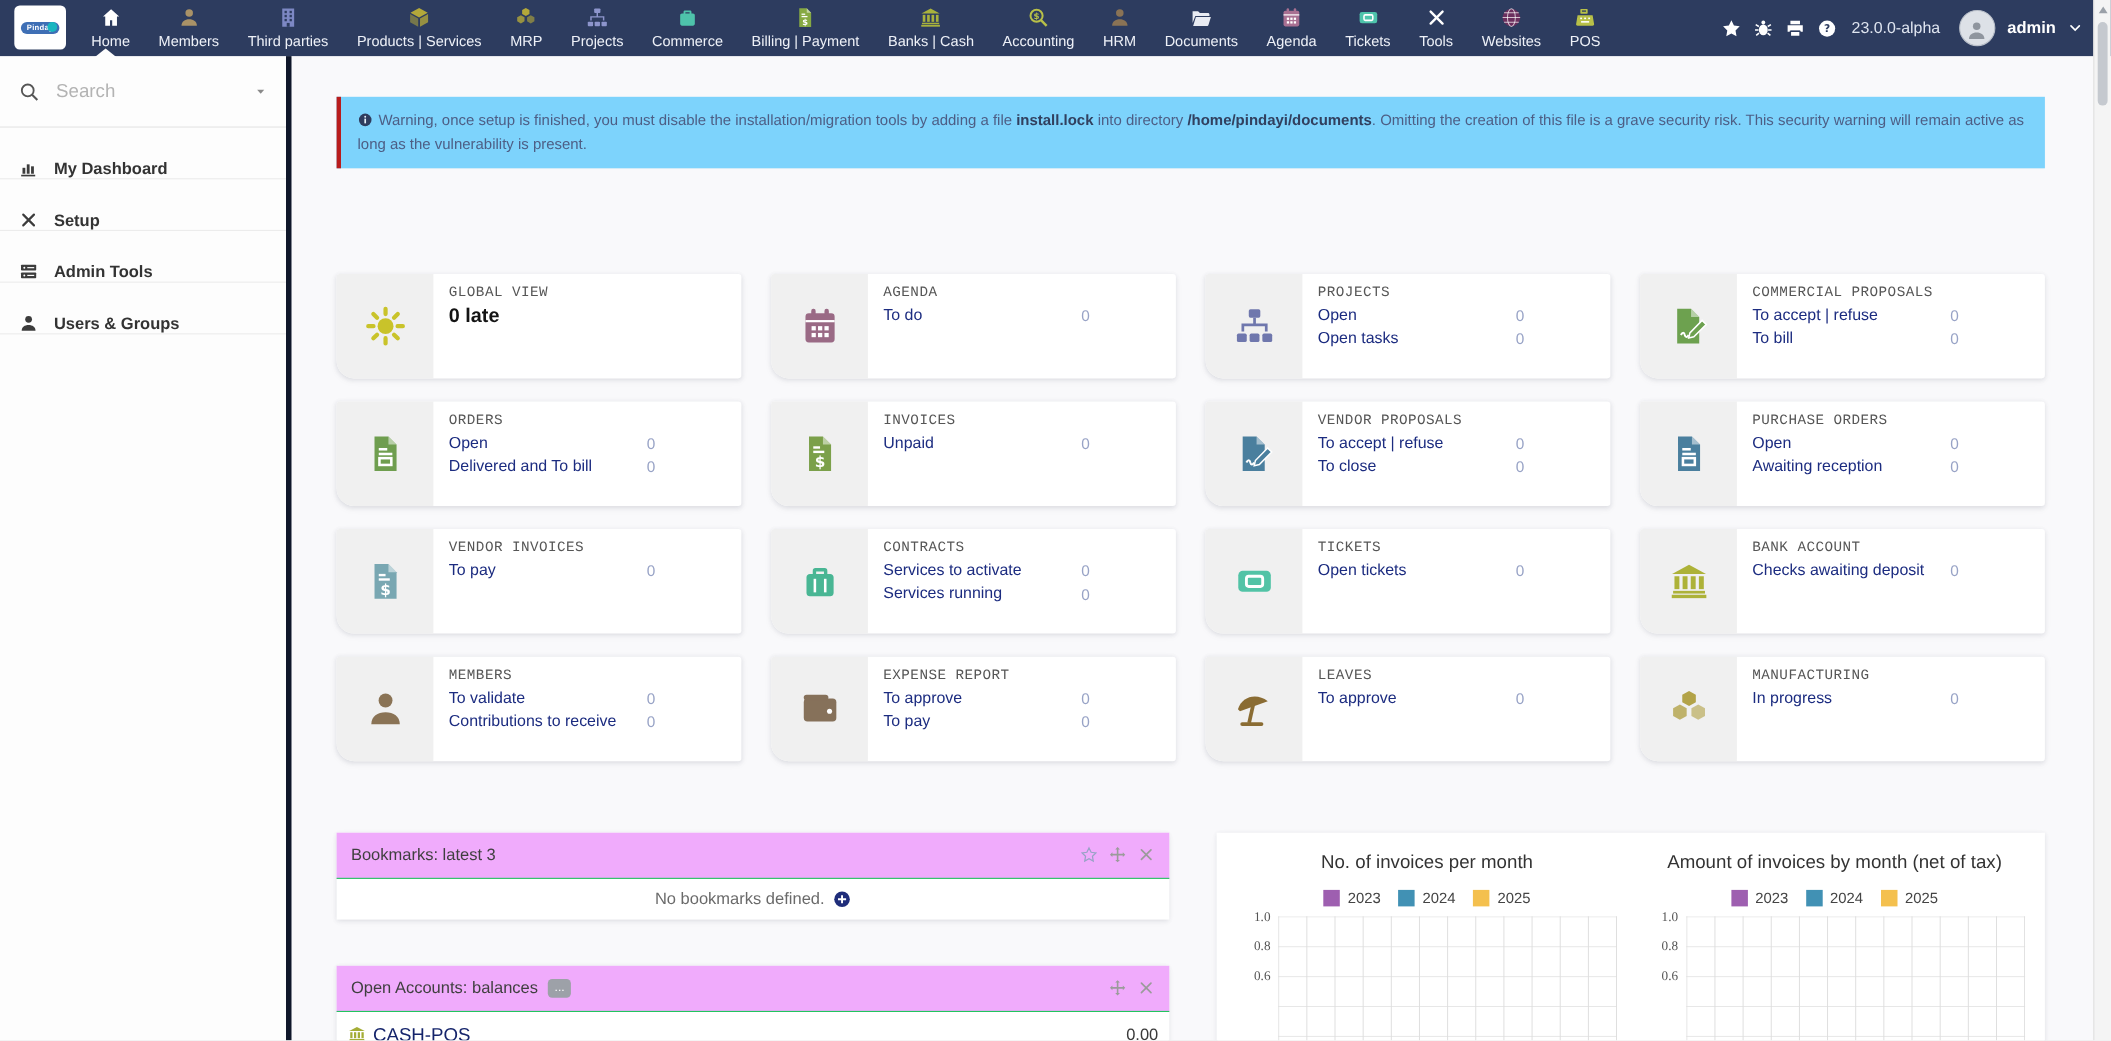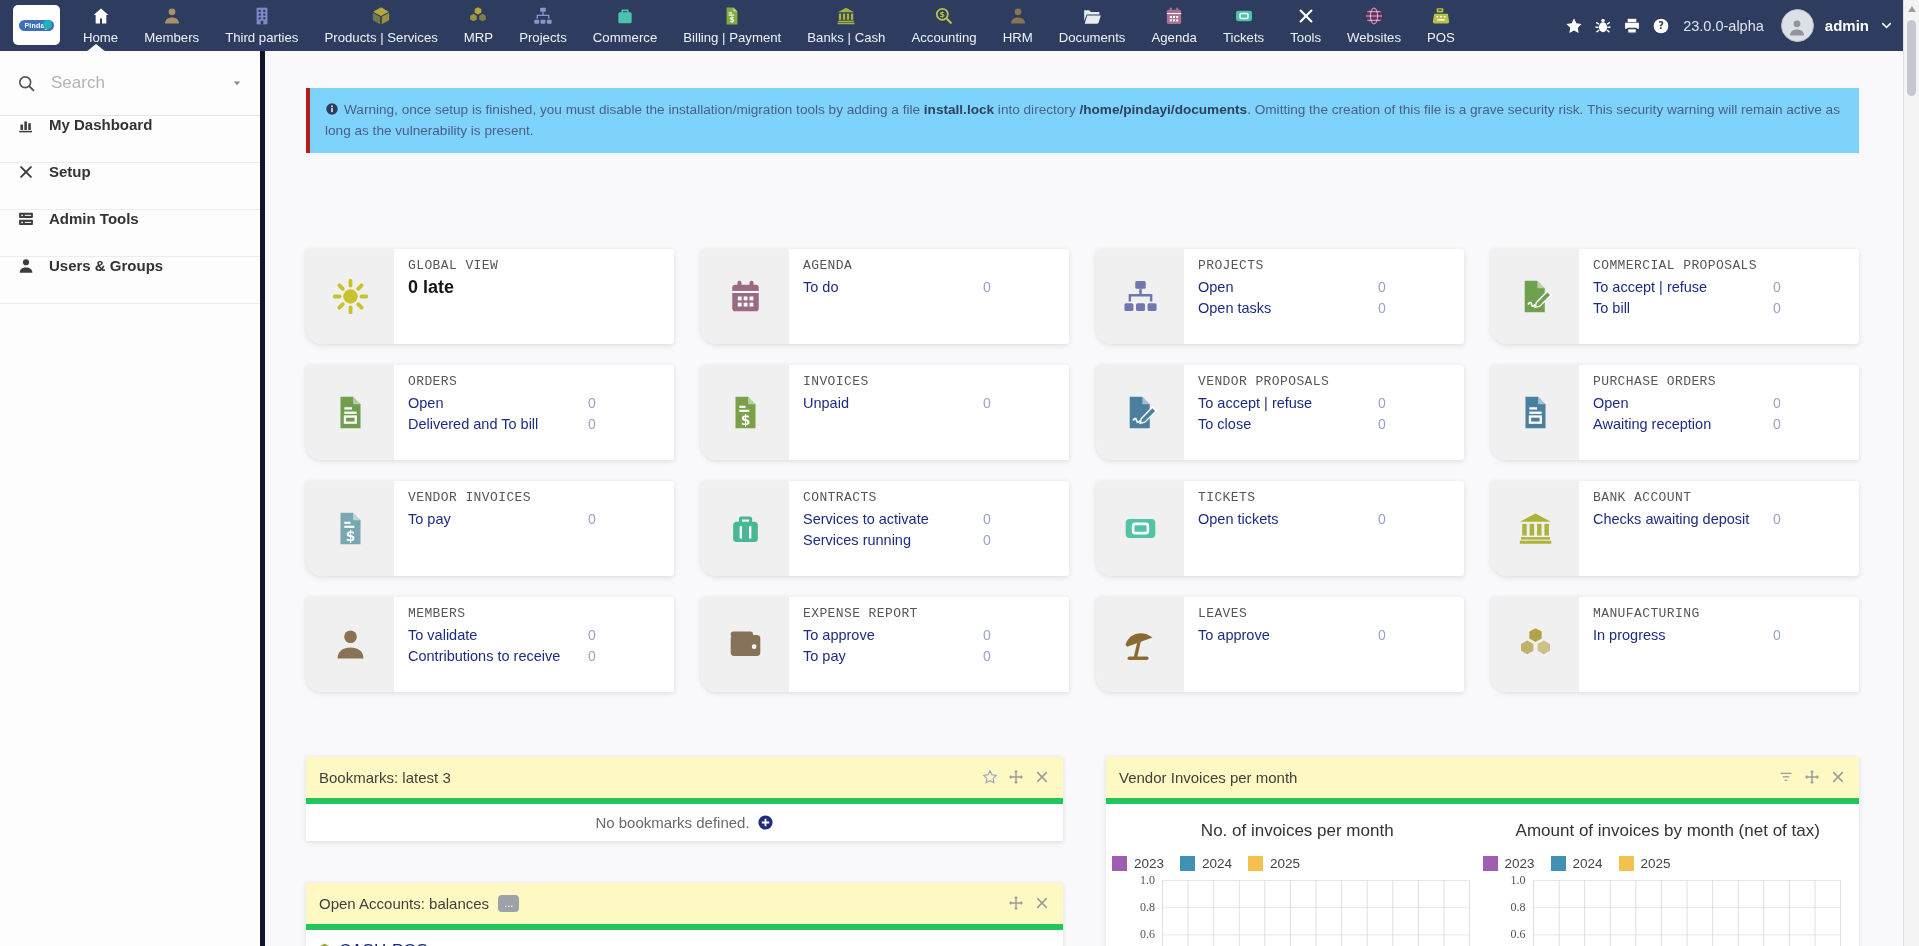--- a/index.html
+++ b/index.html
@@ -38,21 +38,21 @@
   
   .sidebar{position:absolute;left:0;top:51px;width:260px;height:895px;background:#fdfdfd;
            border-right:5px solid #0f172a;z-index:3;}
   .search-row{height:64px;display:flex;align-items:center;padding:0 14px 0 17px;
               border-bottom:1px solid #e4e4e4;position:relative;}
   .s-ic{width:19px;height:19px;color:#555;}
   .search-input{border:none;outline:none;background:transparent;font-size:17px;color:#333;
                 margin-left:13px;width:160px;font-family:inherit;}
   .search-input::placeholder{color:#b3b3b3;}
   .s-caret{width:14px;height:14px;color:#8a8a8a;position:absolute;right:16px;cursor:pointer;}
-  .side-item{height:46px;display:flex;align-items:flex-start;gap:14px;padding:0 17px;
+  .side-item{height:46px;display:flex;align-items:flex-end;gap:14px;padding:0 17px;
              border-bottom:1px solid #ececec;cursor:pointer;}
   .side-item .ic{width:18px;height:18px;color:#3c3c3c;}
   .side-label{font-size:15px;color:#333;font-weight:600;}
 
   
   .main{position:absolute;left:261px;top:51px;width:1643px;height:895px;padding:0 45px 0 45px;
         box-sizing:border-box;}
   .warning{margin-top:37px;background:#7dd3fc;border-left:4px solid #b91c1c;
            padding:11px 15px;font-size:13.6px;line-height:1.58;color:#4d5e85;
            box-shadow:0 1px 2px rgba(0,0,0,.04);}
@@ -72,21 +72,21 @@
   .whead{font-size:18px;font-weight:bold;color:#141414;margin-top:2px;}
   .wrow{display:flex;line-height:21px;}
   .wlabel{flex:0 0 180px;font-size:14.5px;color:#1c2c80;text-decoration:none;
           white-space:nowrap;overflow:hidden;cursor:pointer;}
   .wcount{font-size:14px;color:#98a3c6;cursor:pointer;}
 
   
   .bottom{margin-top:65px;display:flex;align-items:flex-start;gap:43px;}
   .left-col{width:757px;flex:0 0 757px;}
   .panel{background:#fff;box-shadow:0 1px 4px rgba(40,50,80,.10),0 2px 8px rgba(0,0,0,.04);}
-  .panel-h{height:41px;background:#fef9c3;border-bottom:6px solid #22c55e;display:flex;
+  .panel-h{height:41px;background:#f0abfc;border-bottom:1px solid #22c55e;display:flex;
            align-items:center;padding:0 13px;}
   .panel-title{font-size:15px;color:#3f3f3f;}
   .h-icons{margin-left:auto;display:flex;align-items:center;gap:10px;color:#9b9b9b;}
   .h-icons .ic{width:16px;height:16px;cursor:pointer;}
   .h-icons .star{color:#98a2c6;}
   .bm-body{height:37px;display:flex;align-items:center;justify-content:center;
            font-size:15px;color:#6a6a6a;}
   .bm-plus{width:17px;height:17px;color:#1f2d7a;margin-left:7px;cursor:pointer;}
   .accounts{margin-top:42px;}
   .more-chip{background:#9da1a8;color:#fff;font-size:11px;border-radius:4px;padding:3px 6px;
@@ -95,21 +95,21 @@
            display:flex;align-items:center;}
   .acc-ic{width:17px;height:17px;color:#a4ad35;margin-right:6px;}
   .acc-name{font-size:17px;color:#15246b;text-decoration:none;cursor:pointer;}
   .acc-bal{margin-left:auto;font-size:15px;color:#3a3a3a;}
 
   
   .chartbox{flex:1;}
   .charts{display:flex;padding:17px 6px 30px 6px;}
   .mini{flex:1;}
   .m-title{text-align:center;font-size:17px;color:#333;margin-bottom:15px;}
-  .m-legend{display:flex;gap:16px;font-size:13.5px;color:#444;
+  .m-legend{display:flex;justify-content:center;gap:16px;font-size:13.5px;color:#444;
             margin-bottom:9px;align-items:center;}
   .lg{display:flex;align-items:center;gap:7px;}
   .sq{width:15px;height:15px;display:inline-block;}
   .m-plot{display:flex;margin-left:14px;}
   .ylabels{width:36px;display:flex;flex-direction:column;}
   .ylabels span{height:27.2px;text-align:right;padding-right:7px;font-size:12px;color:#555;
                 transform:translateY(-7px);font-family:Liberation Serif, serif;}
   .gridarea{width:308px;height:137px;
      background-image:linear-gradient(to right,#dedede 1px,transparent 1px),
                       linear-gradient(to bottom,#e7e7e7 1px,transparent 1px);
@@ -887,42 +887,20 @@
                 </span>
     <a class="acc-name">CASH-POS</a>
     <span class="acc-bal">0.00</span>
   </div>
             </div>
         </section>
 
       </div>
 
       <section class="panel chartbox">
-        <header class="panel-h">
-          <span class="panel-title">Vendor Invoices per month</span>
-          <span class="h-icons">
-            <span class="ic">
-                <svg viewBox="0 0 24 24" fill="currentColor">
-                  <rect x="4" y="5.6" width="16" height="1.9"></rect>
-                  <rect x="7.3" y="10.8" width="9.4" height="1.9"></rect>
-                  <rect x="10" y="16" width="4" height="1.9"></rect>
-                </svg>
-              </span>
-            <span class="ic">
-                <svg viewBox="0 0 24 24" fill="currentColor">
-                  <path d="M12 1.6l3.2 3.2h-2.1v6h6V8.7l3.3 3.3-3.3 3.3v-2.1h-6v6h2.1L12 22.4l-3.2-3.2h2.1v-6h-6v2.1L1.6 12l3.3-3.3v2.1h6v-6H8.8z"></path>
-                </svg>
-              </span>
-            <span class="ic">
-                <svg viewBox="0 0 24 24" fill="currentColor">
-                  <path stroke="currentColor" stroke-width="2.3" stroke-linecap="round" d="M5.5 5.5l13 13M18.5 5.5l-13 13"></path>
-                </svg>
-              </span>
-          </span>
-        </header>
         <div class="charts" id="charts">
             <div class="mini">
     <div class="m-title">No. of invoices per month</div>
     <div class="m-legend">
       <span class="lg"><span class="sq" style="background:#9e5fb0"></span>2023</span>
                 <span class="lg"><span class="sq" style="background:#4191b4"></span>2024</span>
                 <span class="lg"><span class="sq" style="background:#f4c04e"></span>2025</span>
     </div>
     <div class="m-plot">
       <div class="ylabels">

